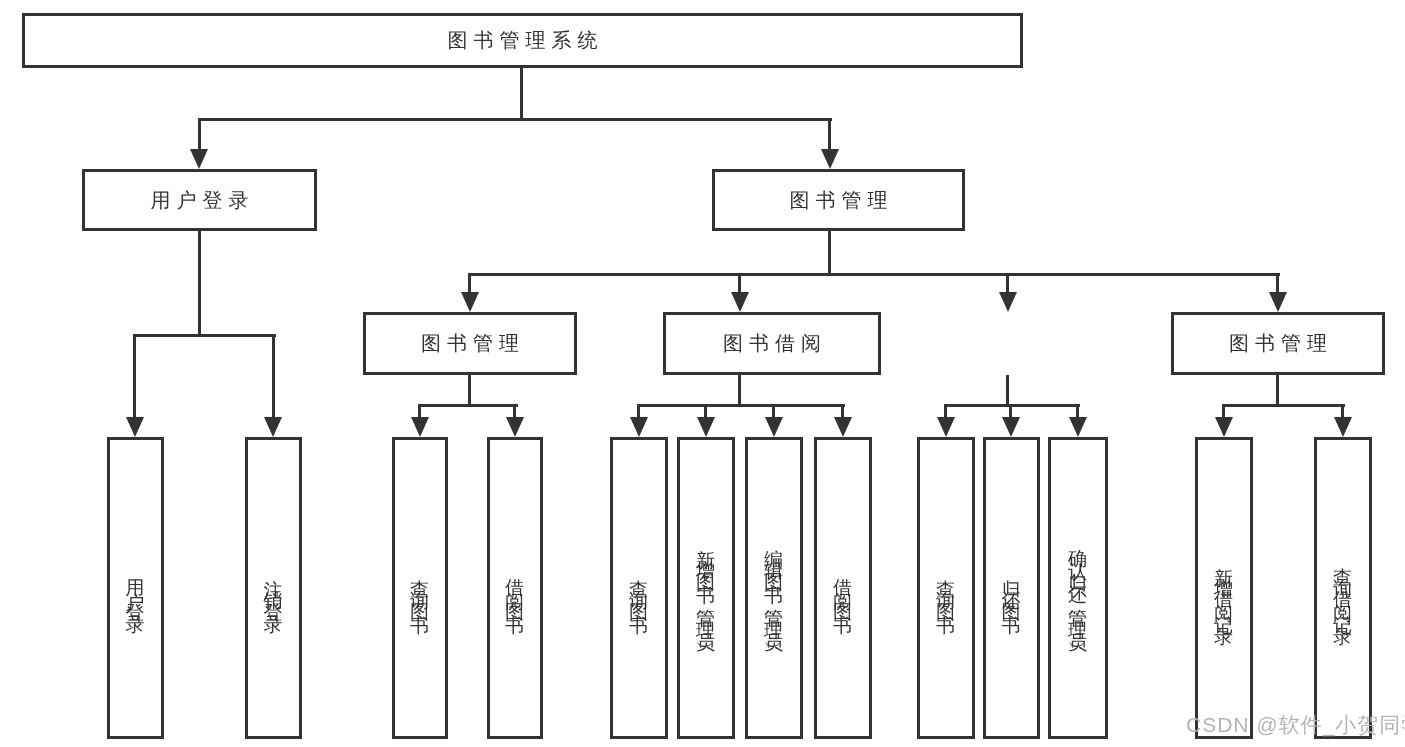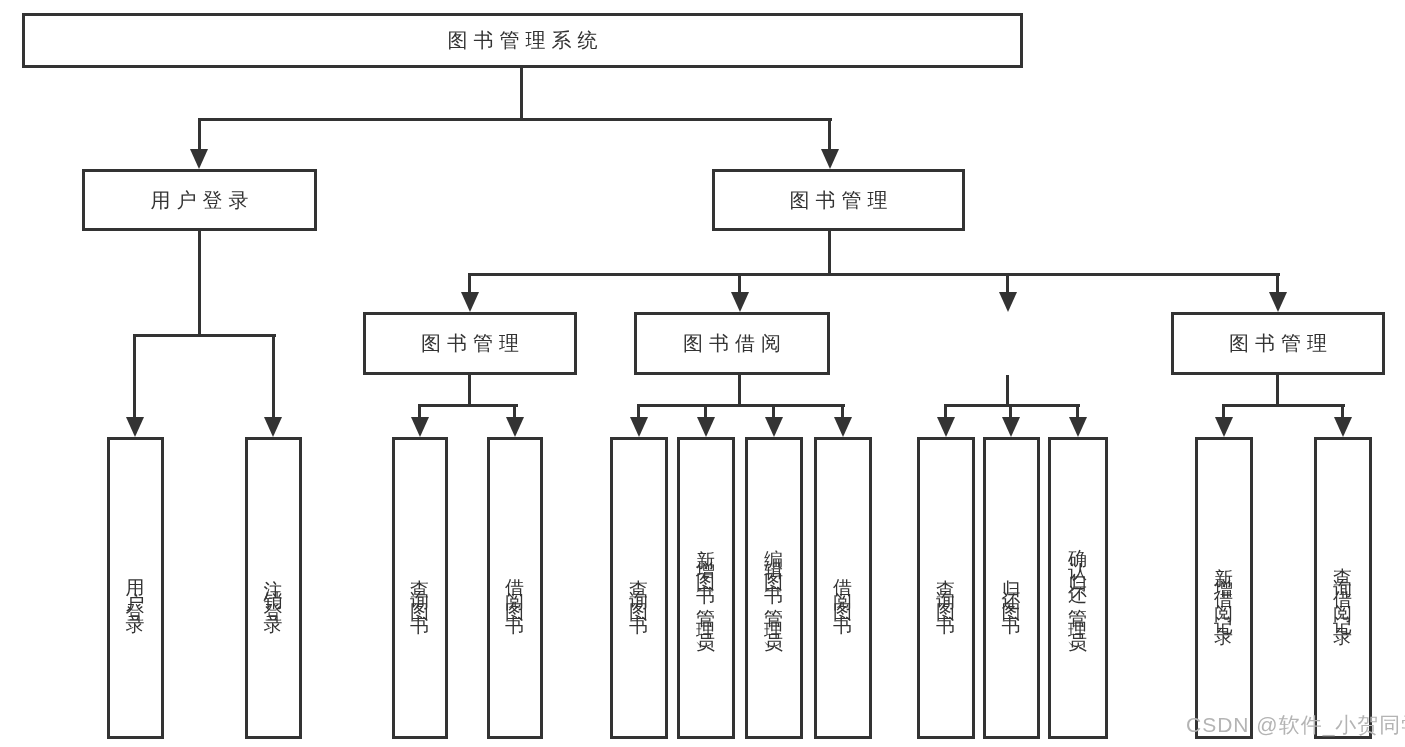--- a/index.html
+++ b/index.html
@@ -110,21 +110,21 @@
   <div class="vl" style="left:738px; top:273px; height:26px;"></div>
   <div class="arr" style="left:731px; top:292px;"></div>
   <div class="vl" style="left:1006px; top:273px; height:26px;"></div>
   <div class="arr" style="left:999px; top:292px;"></div>
   <div class="vl" style="left:1276px; top:273px; height:26px;"></div>
   <div class="arr" style="left:1269px; top:292px;"></div>
 
   <div class="hbox" style="left:363px; top:312px; width:214px; height:63px;">
     <span>图书管理</span>
   </div>
-  <div class="hbox" style="left:634px; top:312px; width:196px; height:63px;">
+  <div class="hbox" style="left:663px; top:312px; width:218px; height:63px;">
     <span>图书借阅</span>
   </div>
   <div class="hbox" style="left:1171px; top:312px; width:214px; height:63px;">
     <span>图书管理</span>
   </div>
 
   <div class="vl" style="left:468px; top:375px; height:32px;"></div>
   <div class="hl" style="left:418px; top:404px; width:100px;"></div>
   <div class="vl" style="left:418px; top:404px; height:15px;"></div>
   <div class="arr" style="left:411px; top:417px;"></div>

